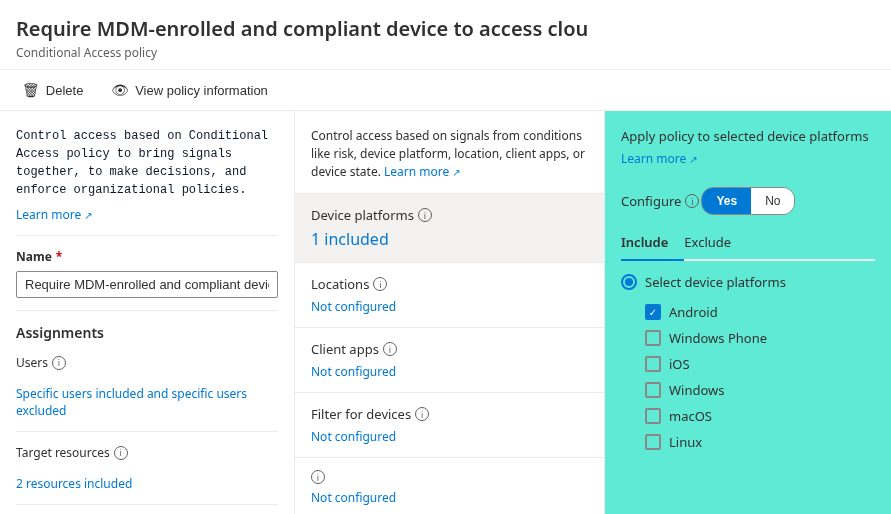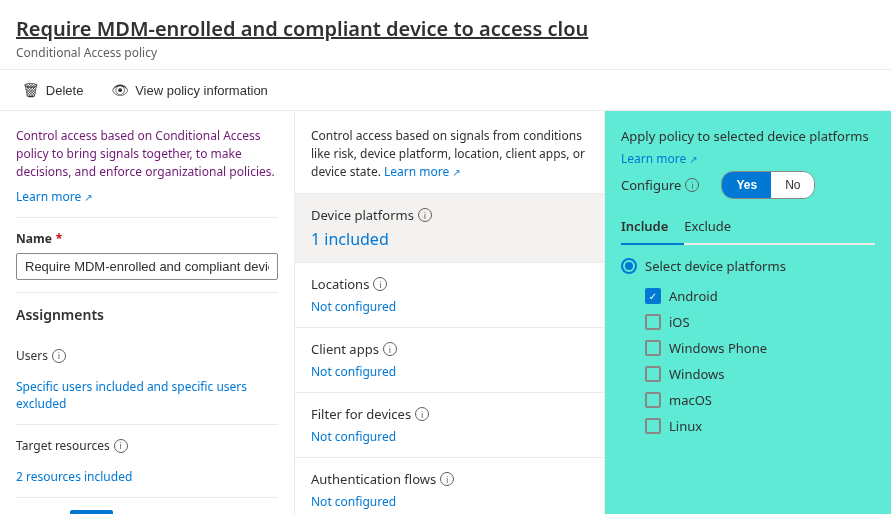--- a/index.html
+++ b/index.html
@@ -22,21 +22,20 @@
     .header {
       padding: 16px 16px 8px 16px;
       border-bottom: 1px solid #edebe9;
     }
 
     .header h1 {
       font-size: 20px;
       font-weight: 600;
       color: #323130;
       line-height: 1.3;
-      text-decoration: underline;
     }
 
     .header .subtitle {
       font-size: 12px;
       color: #605e5c;
       margin-top: 2px;
     }
 
     .toolbar {
       display: flex;
@@ -72,23 +71,24 @@
     .left-panel {
       width: 295px;
       padding: 16px;
       border-right: 1px solid #edebe9;
       overflow-y: auto;
       flex-shrink: 0;
     }
 
     .left-panel .description {
       font-size: 12px;
-      color: #701a75;
+      color: #0f172a;
       line-height: 1.5;
       margin-bottom: 6px;
+      font-family: Liberation Mono, monospace;
     }
 
     .learn-more-link {
       color: #0078d4;
       text-decoration: none;
       font-size: 12px;
       display: inline-flex;
       align-items: center;
       gap: 3px;
     }
@@ -118,21 +118,21 @@
       font-size: 13px;
       color: #323130;
       background: #fff;
       border-radius: 2px;
     }
 
     .section-title {
       font-size: 14px;
       font-weight: 600;
       color: #323130;
-      margin-bottom: 23px;
+      margin-bottom: 12px;
     }
 
     .subsection-label {
       font-size: 12px;
       color: #323130;
       display: flex;
       align-items: center;
       gap: 4px;
       margin-bottom: 4px;
     }
@@ -226,23 +226,23 @@
 
     .right-panel .panel-title {
       font-size: 13px;
       color: #323130;
       margin-bottom: 4px;
     }
 
     .configure-row {
       display: flex;
       align-items: center;
-      gap: 22px;
+      gap: 2px;
       margin-bottom: 12px;
-      margin-top: 4px;
+      margin-top: 20px;
     }
 
     .configure-label {
       font-size: 13px;
       color: #323130;
       display: flex;
       align-items: center;
       gap: 4px;
     }
 
@@ -476,21 +476,20 @@
       <div class="conditions-item">
         <div class="conditions-item-header">
           <span>Filter for devices</span>
           <span class="info-icon">i</span>
         </div>
         <span class="not-configured-text">Not configured</span>
       </div>
 
       <div class="conditions-item">
         <div class="conditions-item-header">
-          <span>Authentication flows</span>
           <span class="info-icon">i</span>
         </div>
         <span class="not-configured-text">Not configured</span>
       </div>
     </div>
 
     <div class="right-panel">
       <p class="panel-title">Apply policy to selected device platforms</p>
       <a class="learn-more-link" href="#">
         <span>Learn more</span>
@@ -520,25 +519,25 @@
         </div>
       </div>
 
       <div class="checkbox-group">
         <div class="checkbox-item">
           <div class="checkbox-box checked"></div>
           <span>Android</span>
         </div>
         <div class="checkbox-item">
           <div class="checkbox-box"></div>
-          <span>iOS</span>
+          <span>Windows Phone</span>
         </div>
         <div class="checkbox-item">
           <div class="checkbox-box"></div>
-          <span>Windows Phone</span>
+          <span>iOS</span>
         </div>
         <div class="checkbox-item">
           <div class="checkbox-box"></div>
           <span>Windows</span>
         </div>
         <div class="checkbox-item">
           <div class="checkbox-box"></div>
           <span>macOS</span>
         </div>
         <div class="checkbox-item">

